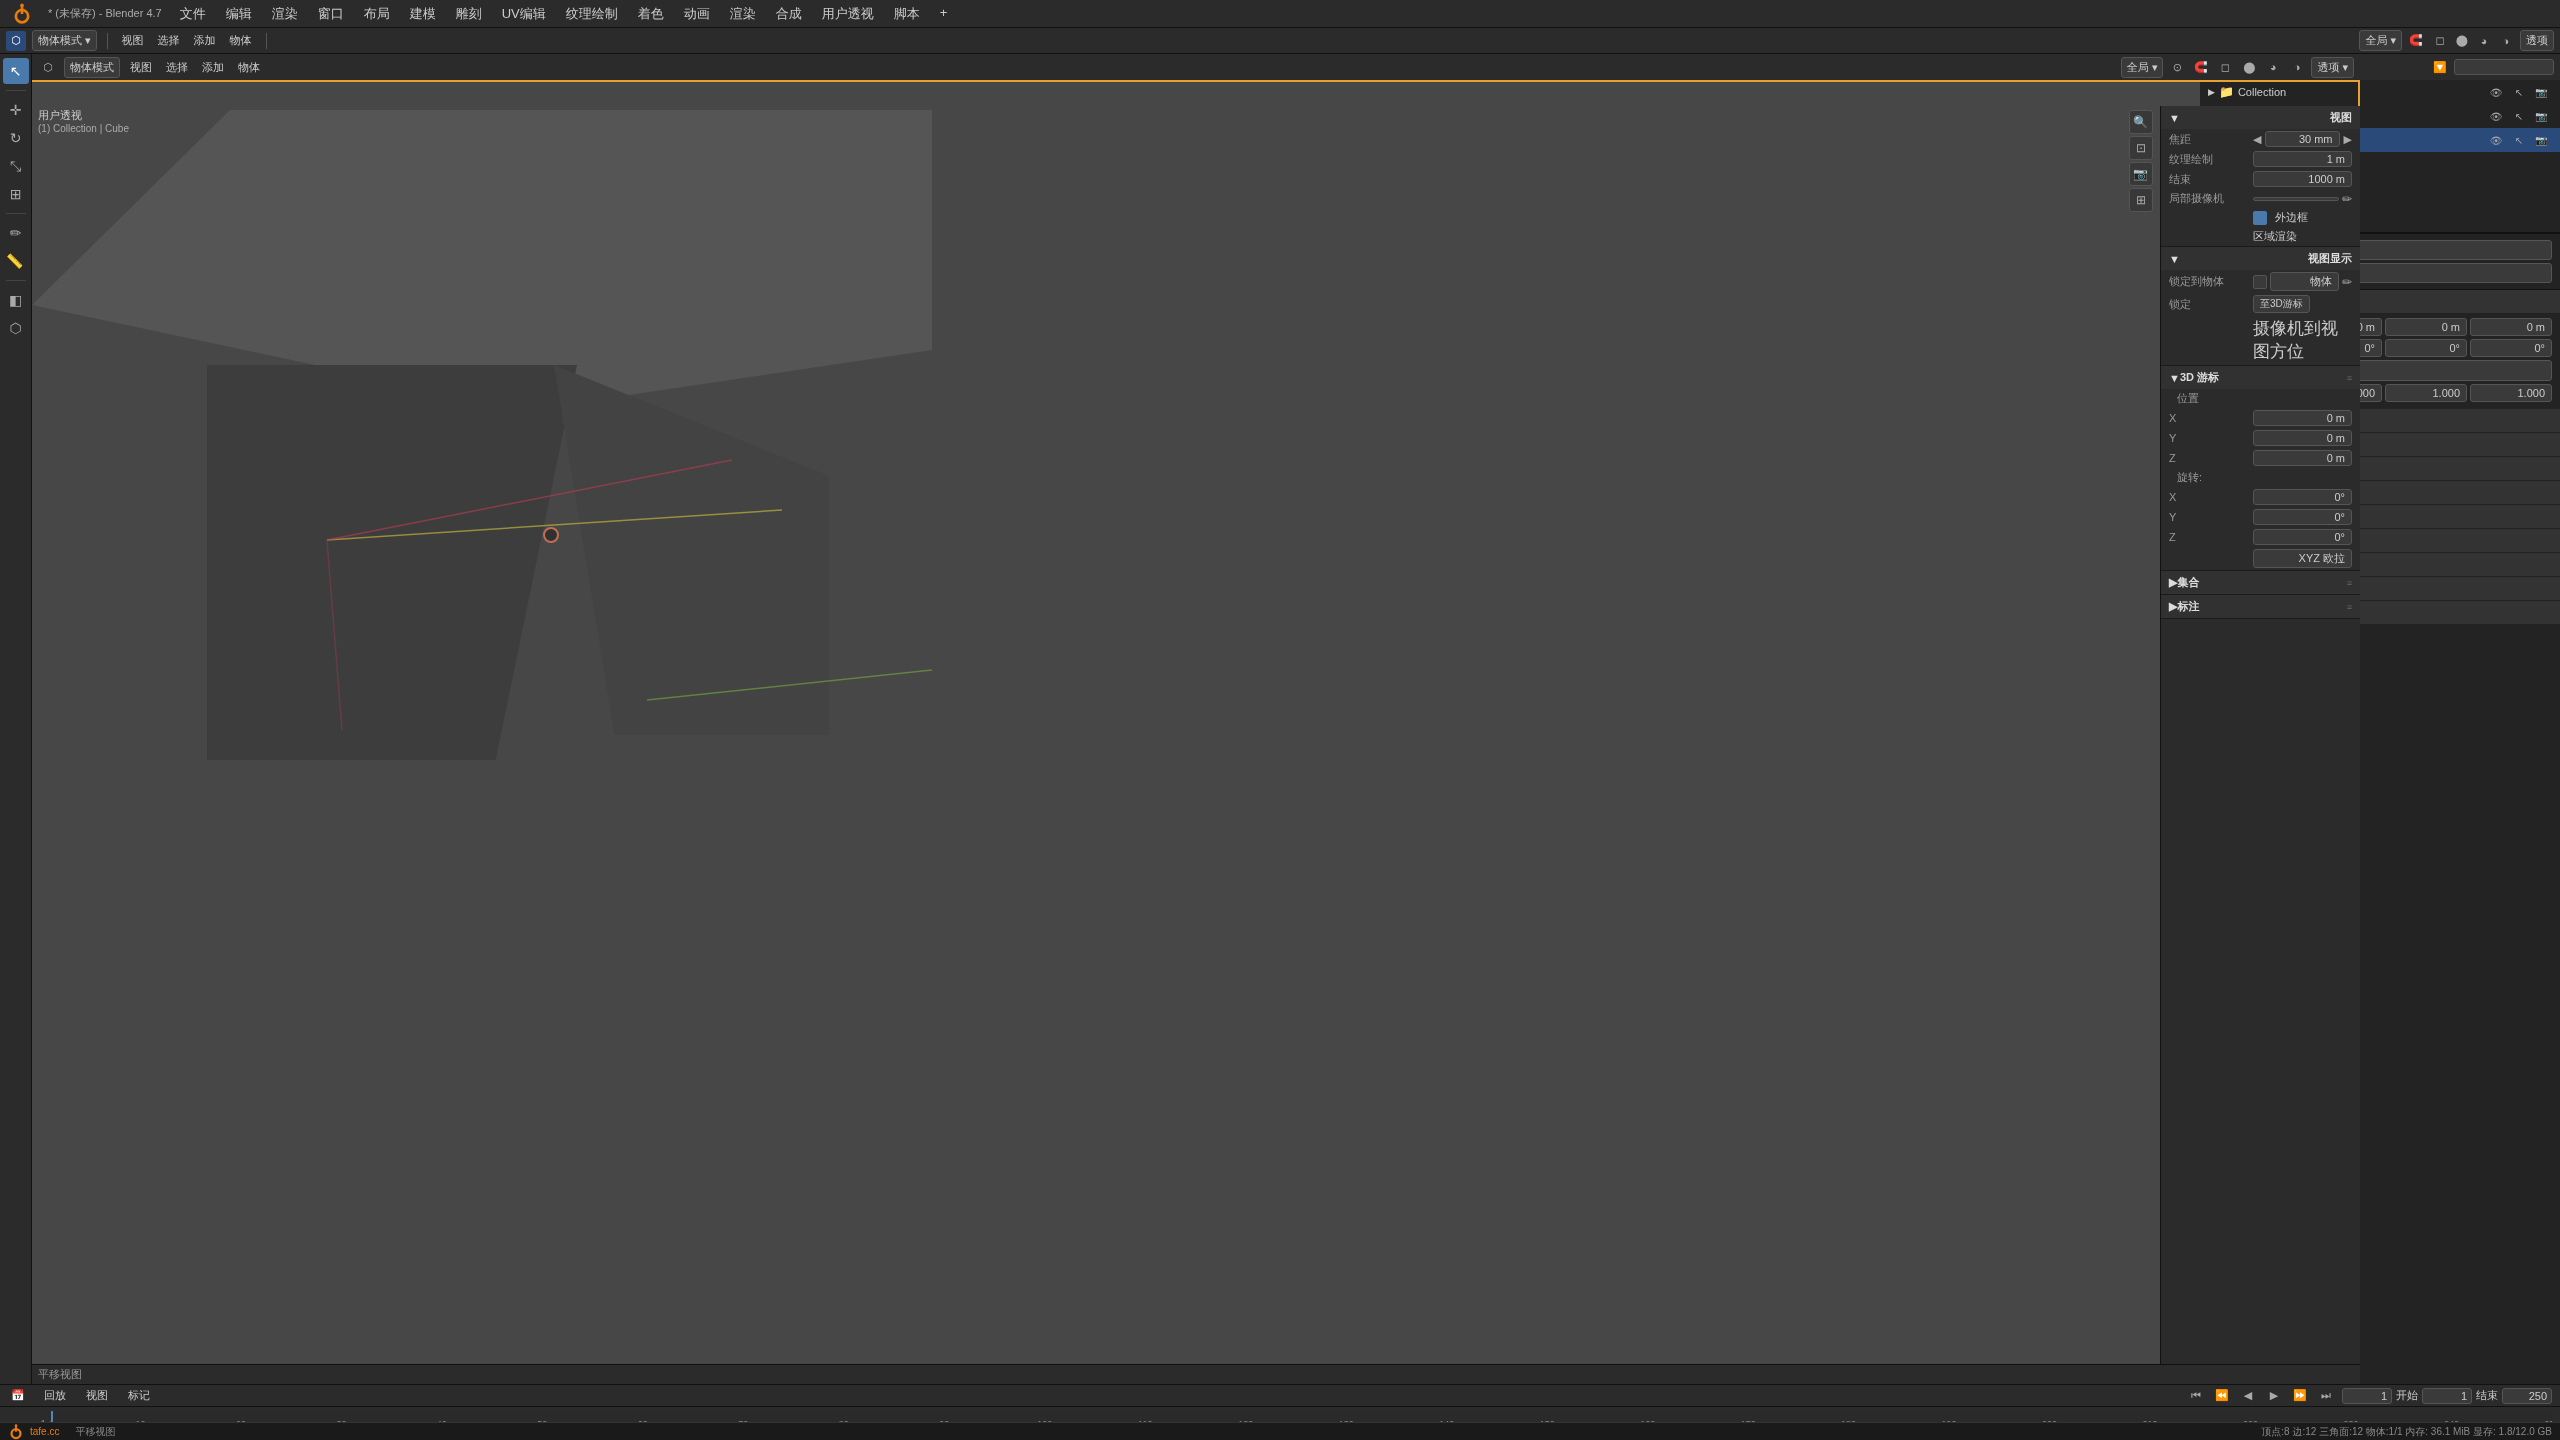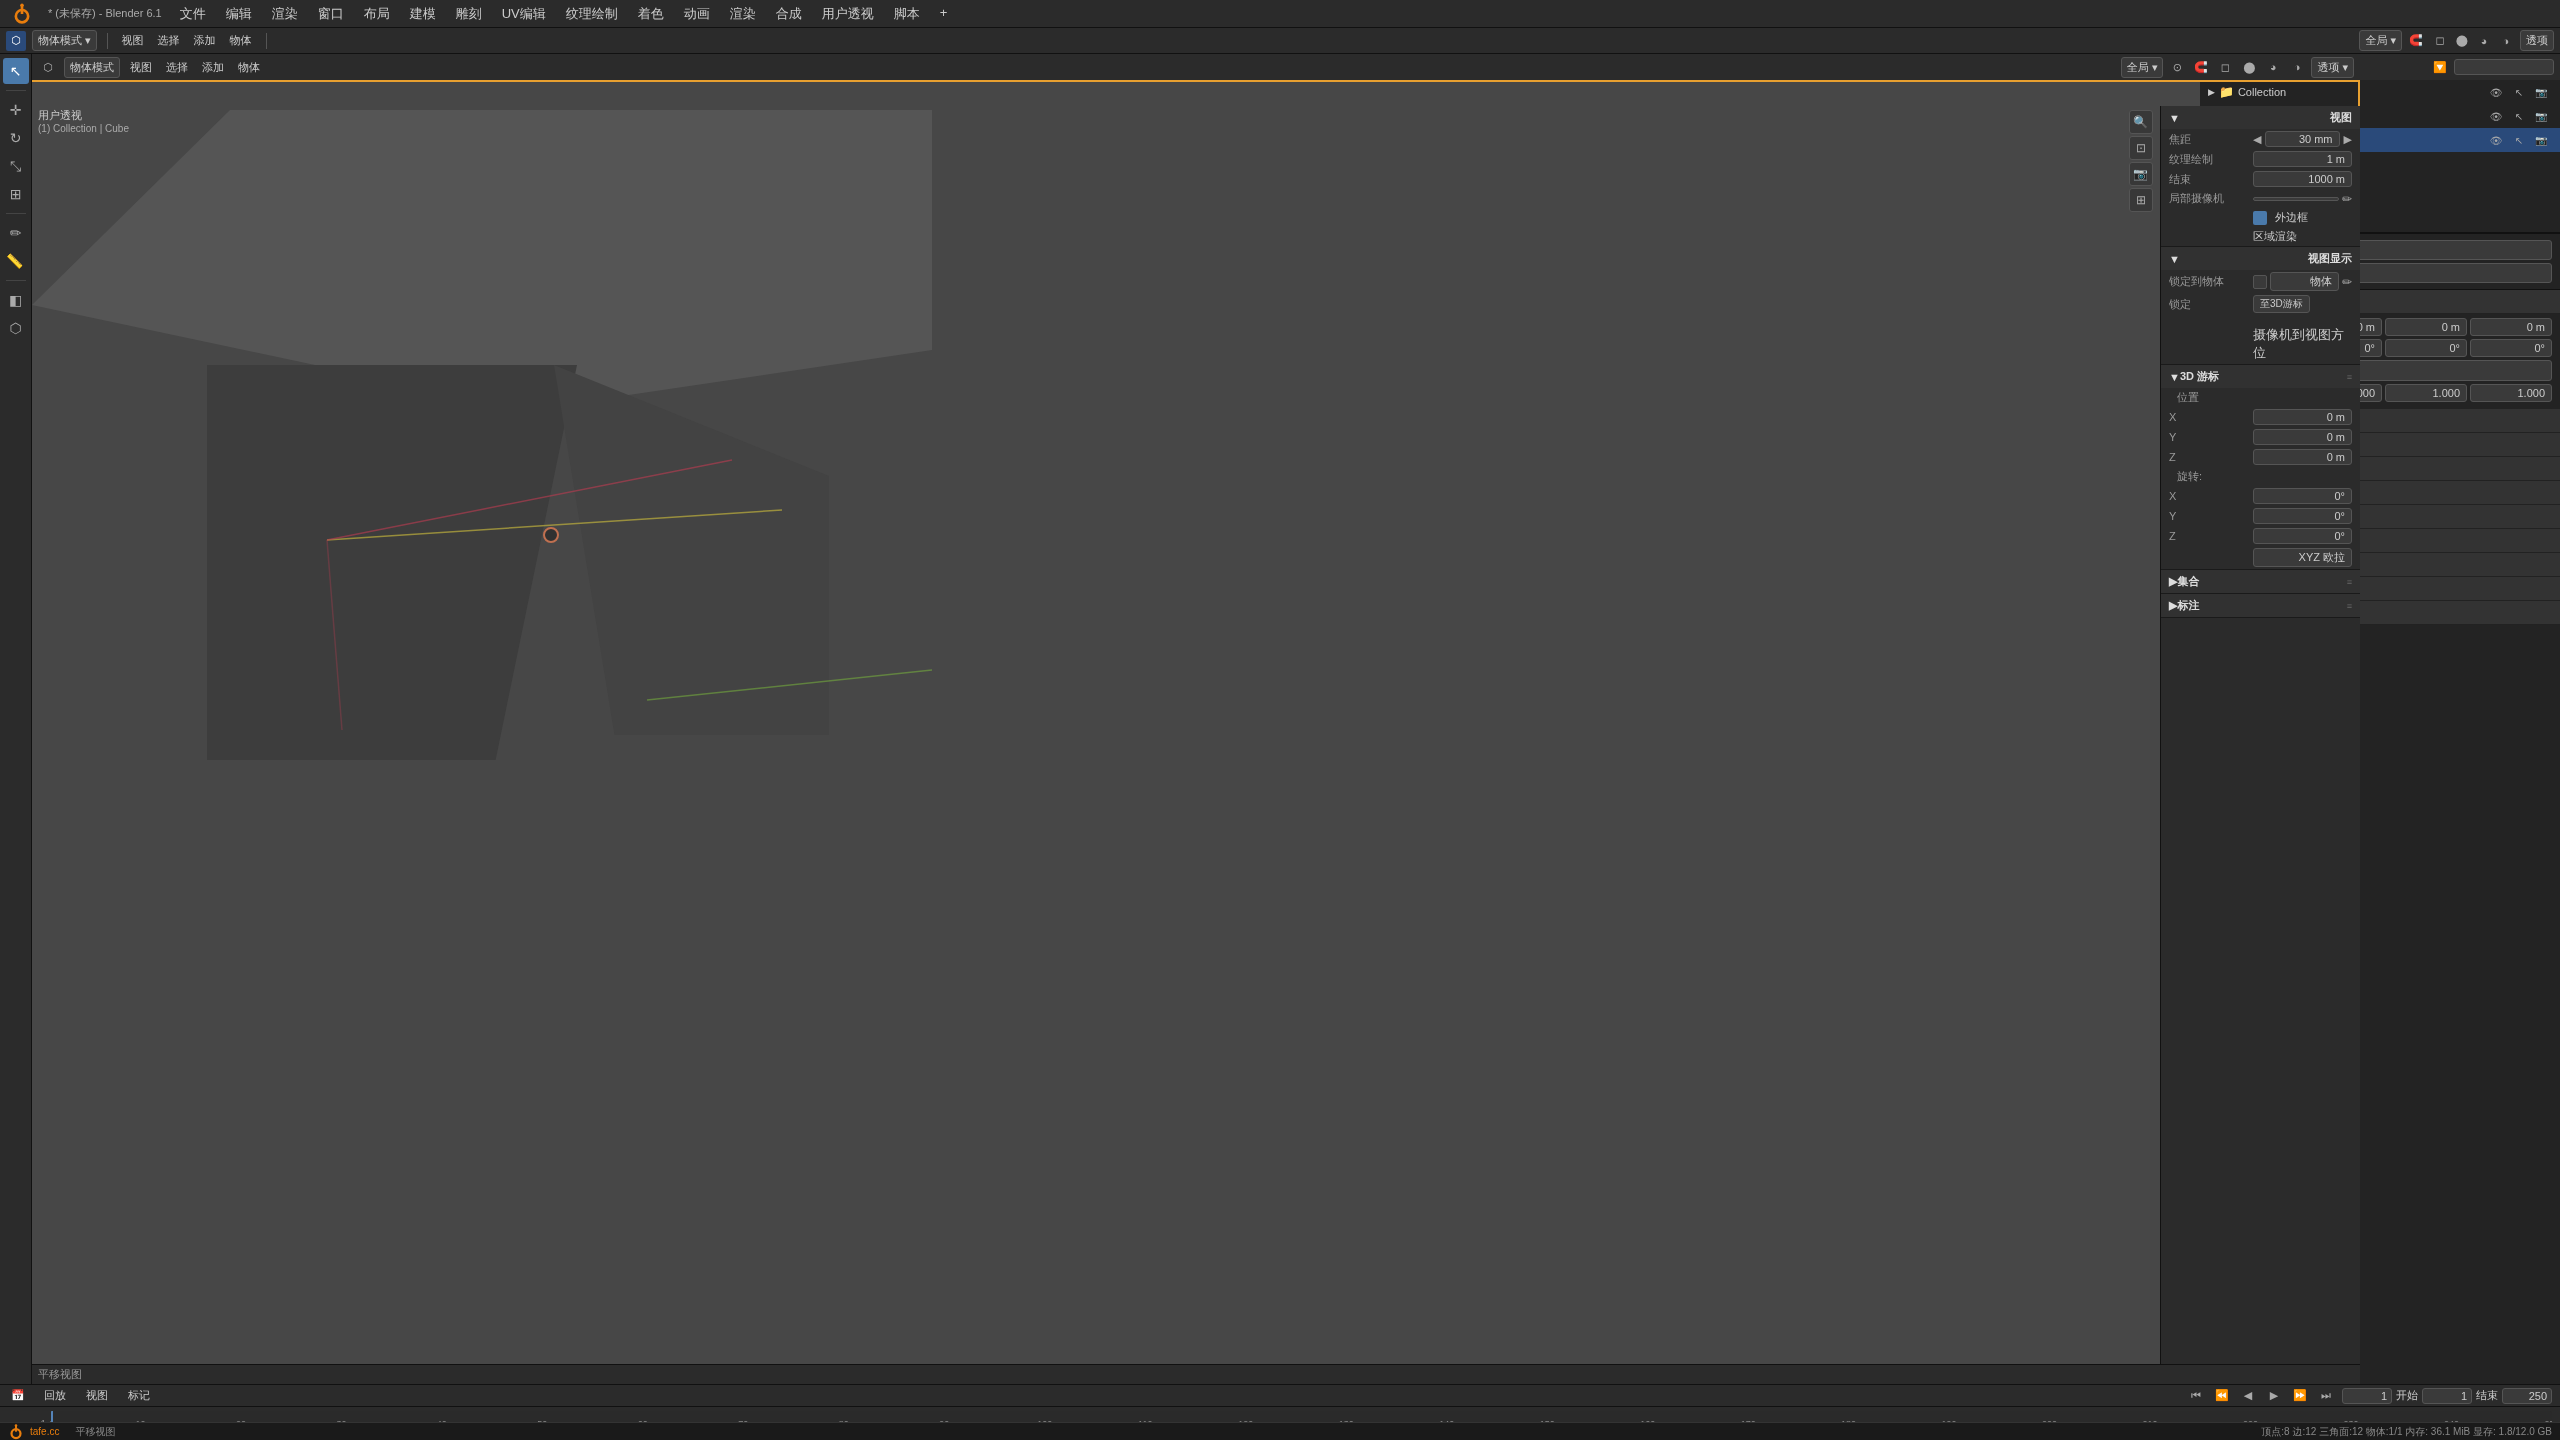--- a/index.html
+++ b/index.html
@@ -429,21 +429,21 @@
 <body>
 
 <div class="top-bar">
   <div class="blender-logo">
     <svg width="22" height="22" viewBox="0 0 100 100">
       <circle cx="50" cy="60" r="28" fill="none" stroke="#e87d0d" stroke-width="12"></circle>
       <rect x="44" y="10" width="12" height="40" fill="#e87d0d"></rect>
       <circle cx="50" cy="10" r="8" fill="#e87d0d"></circle>
     </svg>
   </div>
-  <span class="top-bar-title">* (未保存) - Blender 6.1</span>
+  <span class="top-bar-title">* (未保存) - Blender 4.7</span>
   <div class="top-bar-menu">
     <span>文件</span>
     <span>编辑</span>
     <span>渲染</span>
     <span>窗口</span>
     <span>布局</span>
     <span>建模</span>
     <span>雕刻</span>
     <span>UV编辑</span>
     <span>纹理绘制</span>
@@ -637,21 +637,21 @@
             <span class="n-val">物体</span>
             <span style="color:#aaa; font-size:12px; cursor:pointer;">✏</span>
           </div>
         </div>
         <div class="n-row">
           <span class="n-label">锁定</span>
           <span class="n-btn">至3D游标</span>
         </div>
         <div class="n-row">
           <span class="n-label"></span>
-          <span style="font-size:13px; color:#ccc;margin-top:9px;">摄像机到视图方位</span>
+          <span style="font-size:17px; color:#ccc;">摄像机到视图方位</span>
         </div>
       </div>
 
       <div class="n-section">
         <div class="n-section-header">
           <span>▼</span>
           <span>3D 游标</span>
           <span style="margin-left:auto; font-size:9px; color:#666;">≡</span>
         </div>
         <div class="n-row">

